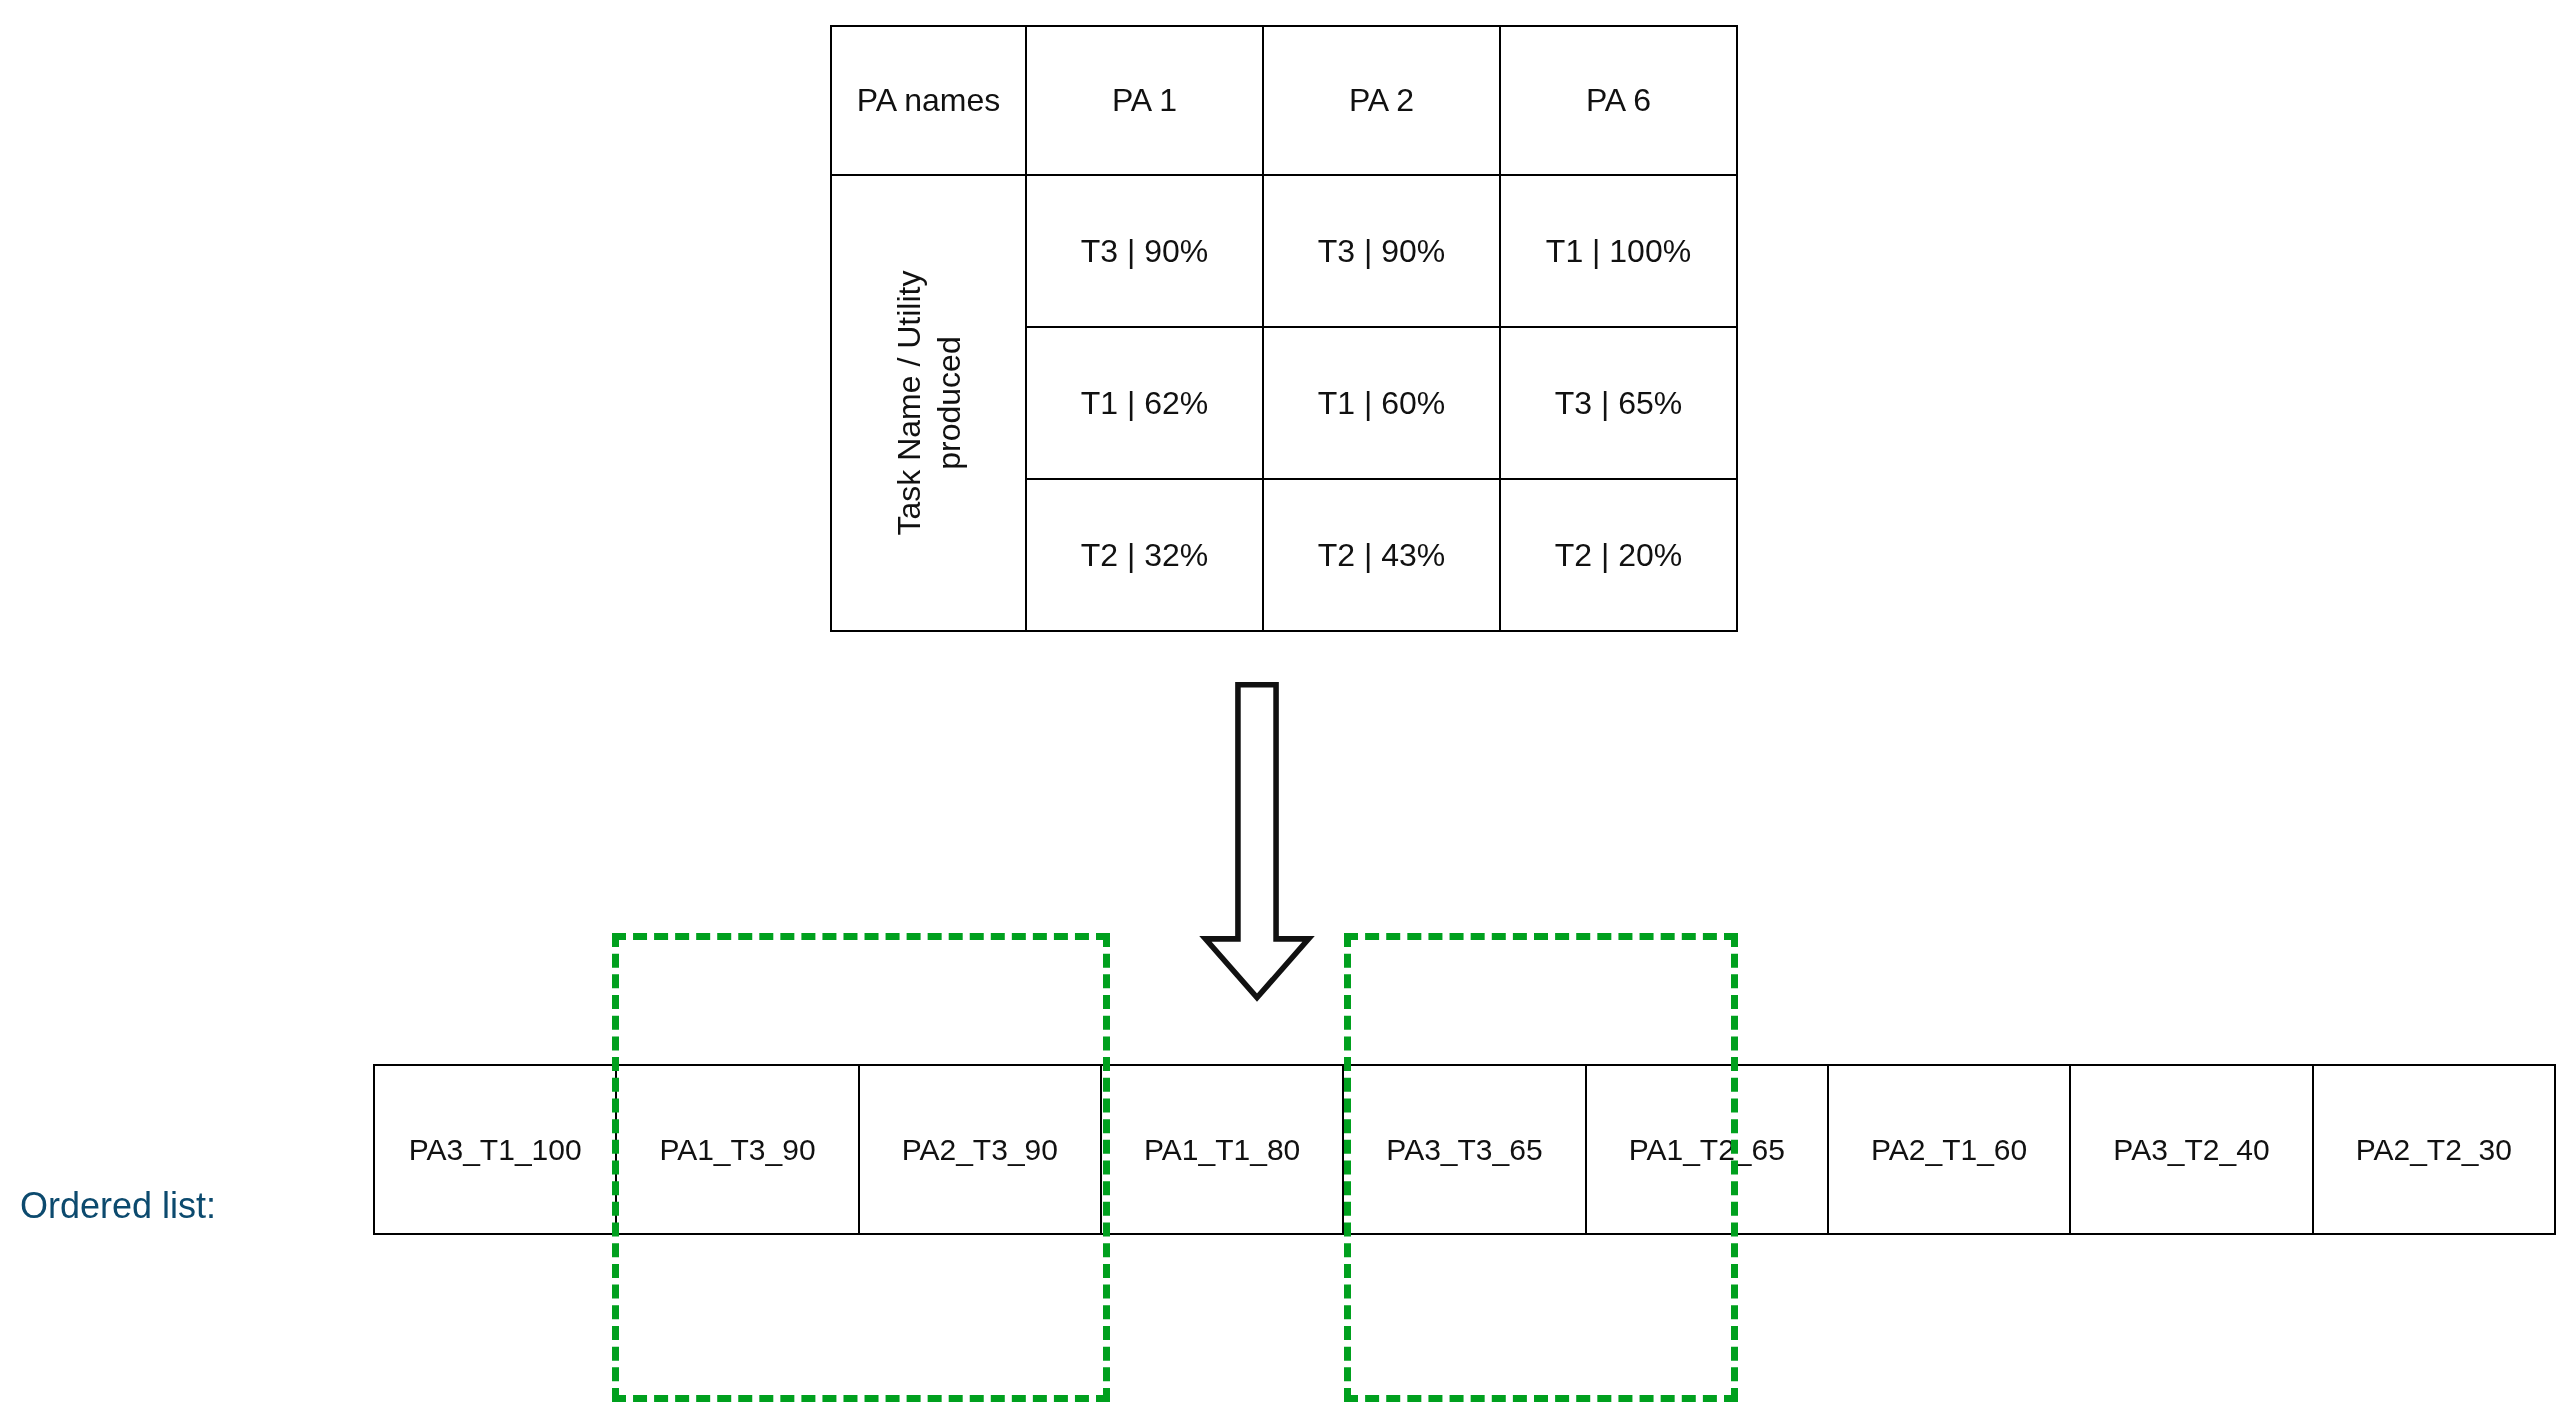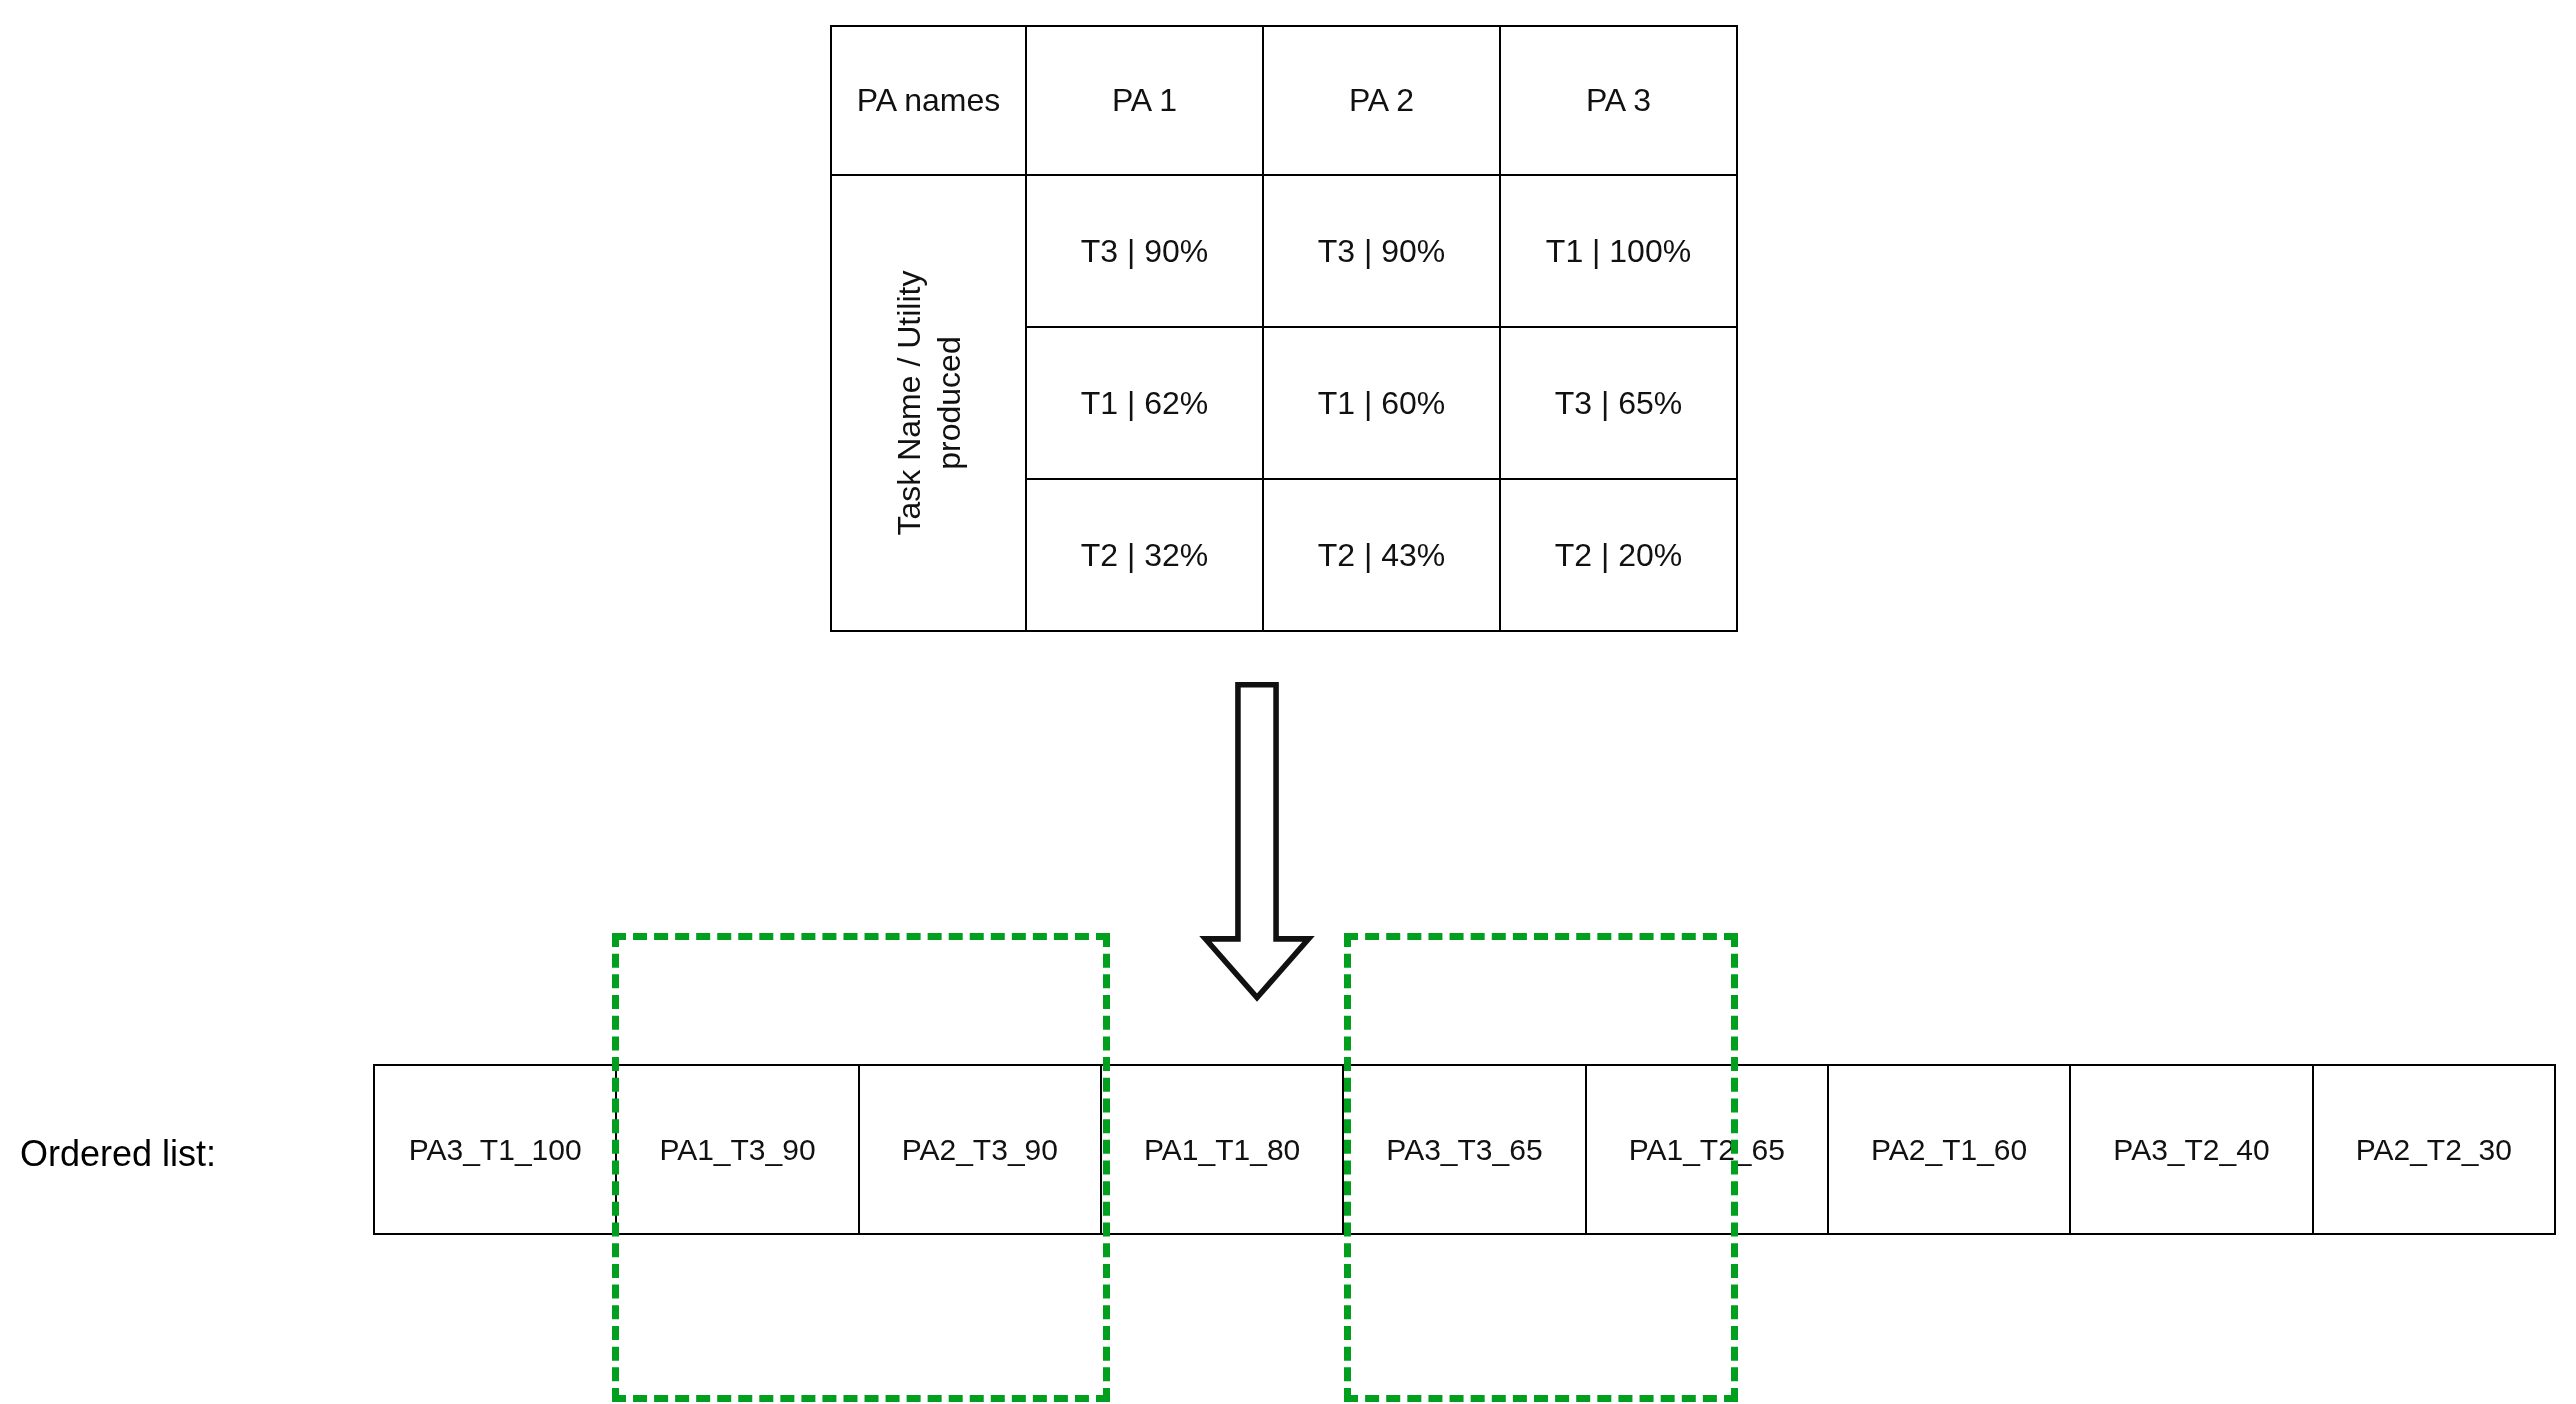--- a/index.html
+++ b/index.html
@@ -68,23 +68,23 @@
     left: 1199px;
     top: 680px;
     width: 116px;
     height: 324px;
   }
 
   
   #ordered-list-label {
     position: absolute;
     left: 20px;
-    top: 1133px;
+    top: 1185px;
     font-size: 36px;
-    color: #000000;
+    color: #0c4a6e;
     white-space: nowrap;
   }
   #ordered-list {
     position: absolute;
     left: 373px;
     top: 1064px;
     width: 2183px;
     height: 171px;
     border-collapse: collapse;
     table-layout: fixed;
@@ -115,21 +115,21 @@
 <body>
 
 <div id="canvas">
 
   <table id="matrix-table">
     <tbody>
       <tr class="hdr-row">
         <td class="col-label">PA names</td>
         <td class="col-pa">PA 1</td>
         <td class="col-pa">PA 2</td>
-        <td class="col-pa">PA 3</td>
+        <td class="col-pa">PA 6</td>
       </tr>
       <tr class="body-row">
         <td class="col-label" rowspan="3">
           <div class="rotated-wrap">
             <div class="rotated-label">Task Name / Utility
 produced</div>
           </div>
         </td>
         <td class="col-pa">T3 | 90%</td>
         <td class="col-pa">T3 | 90%</td>

